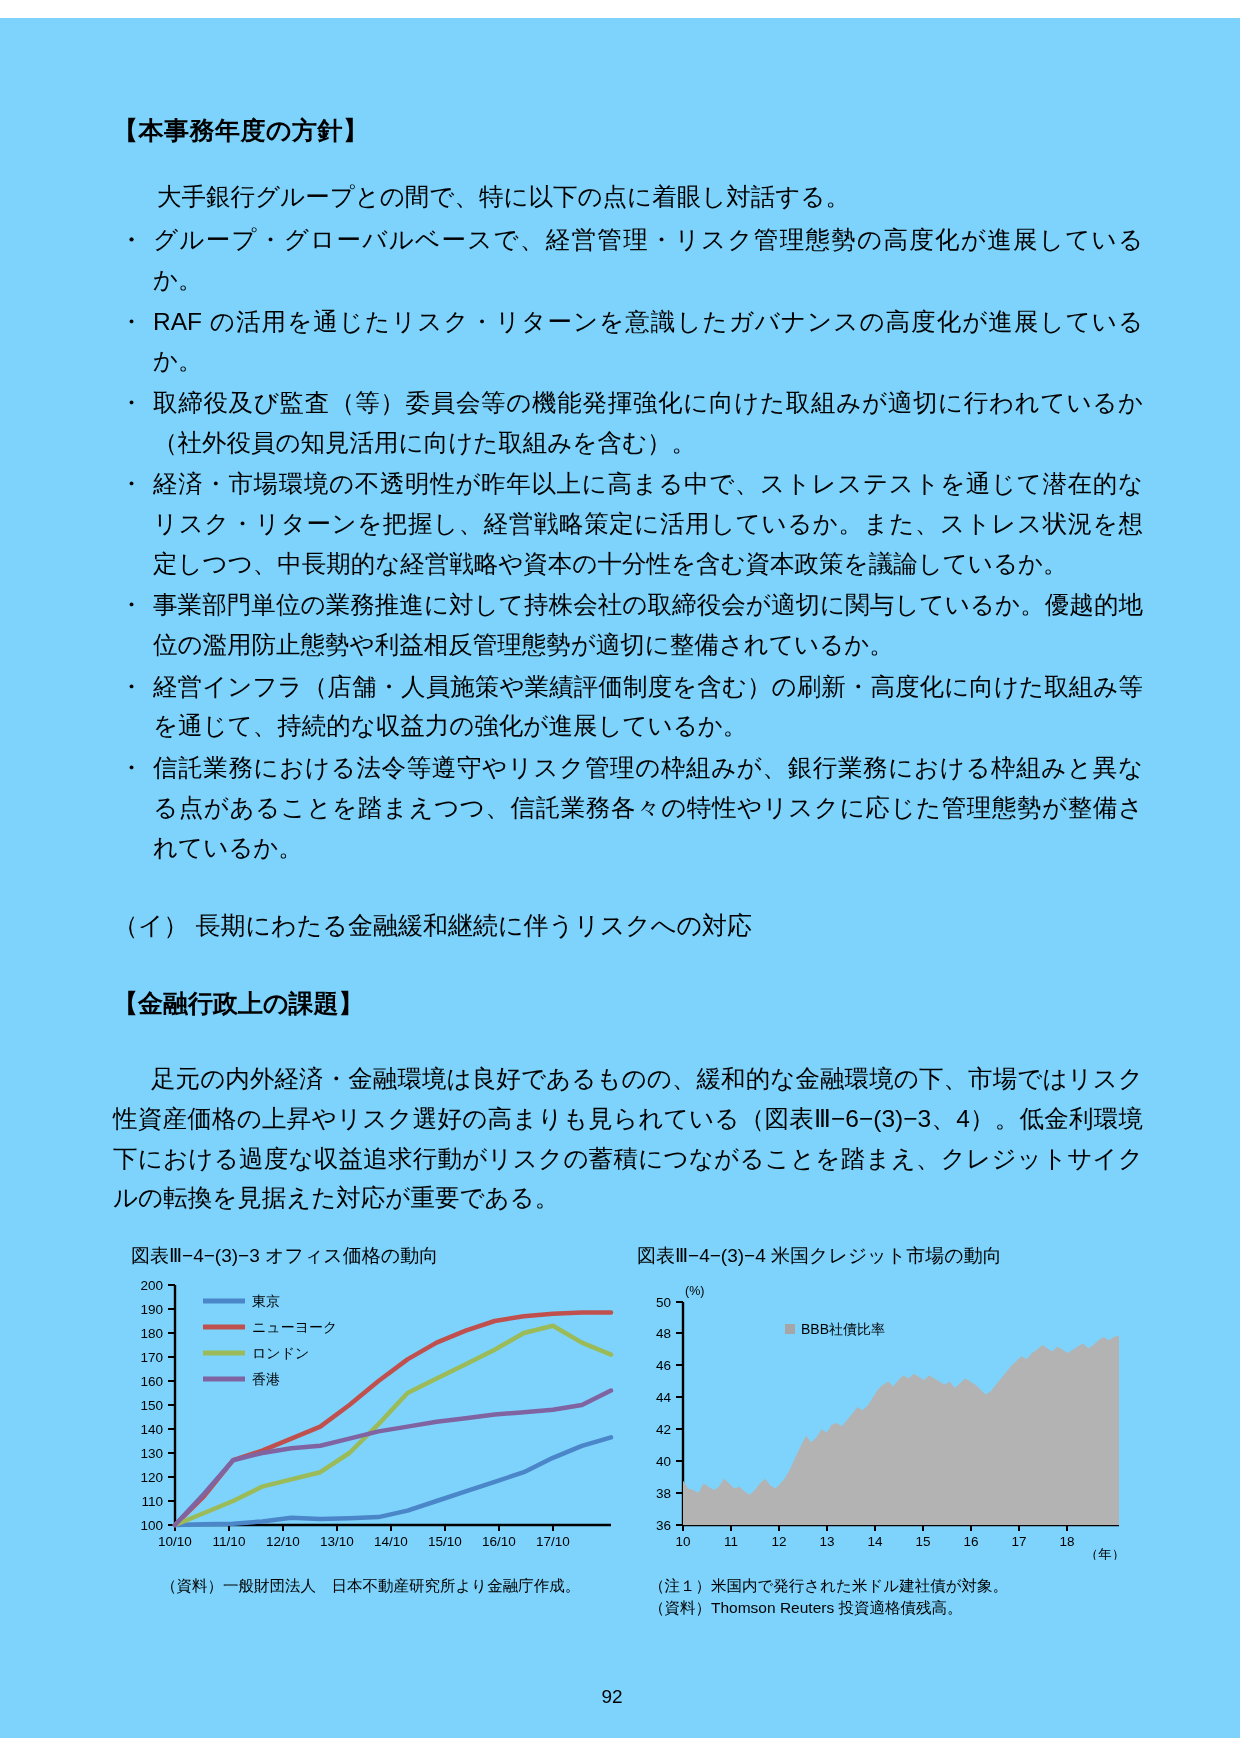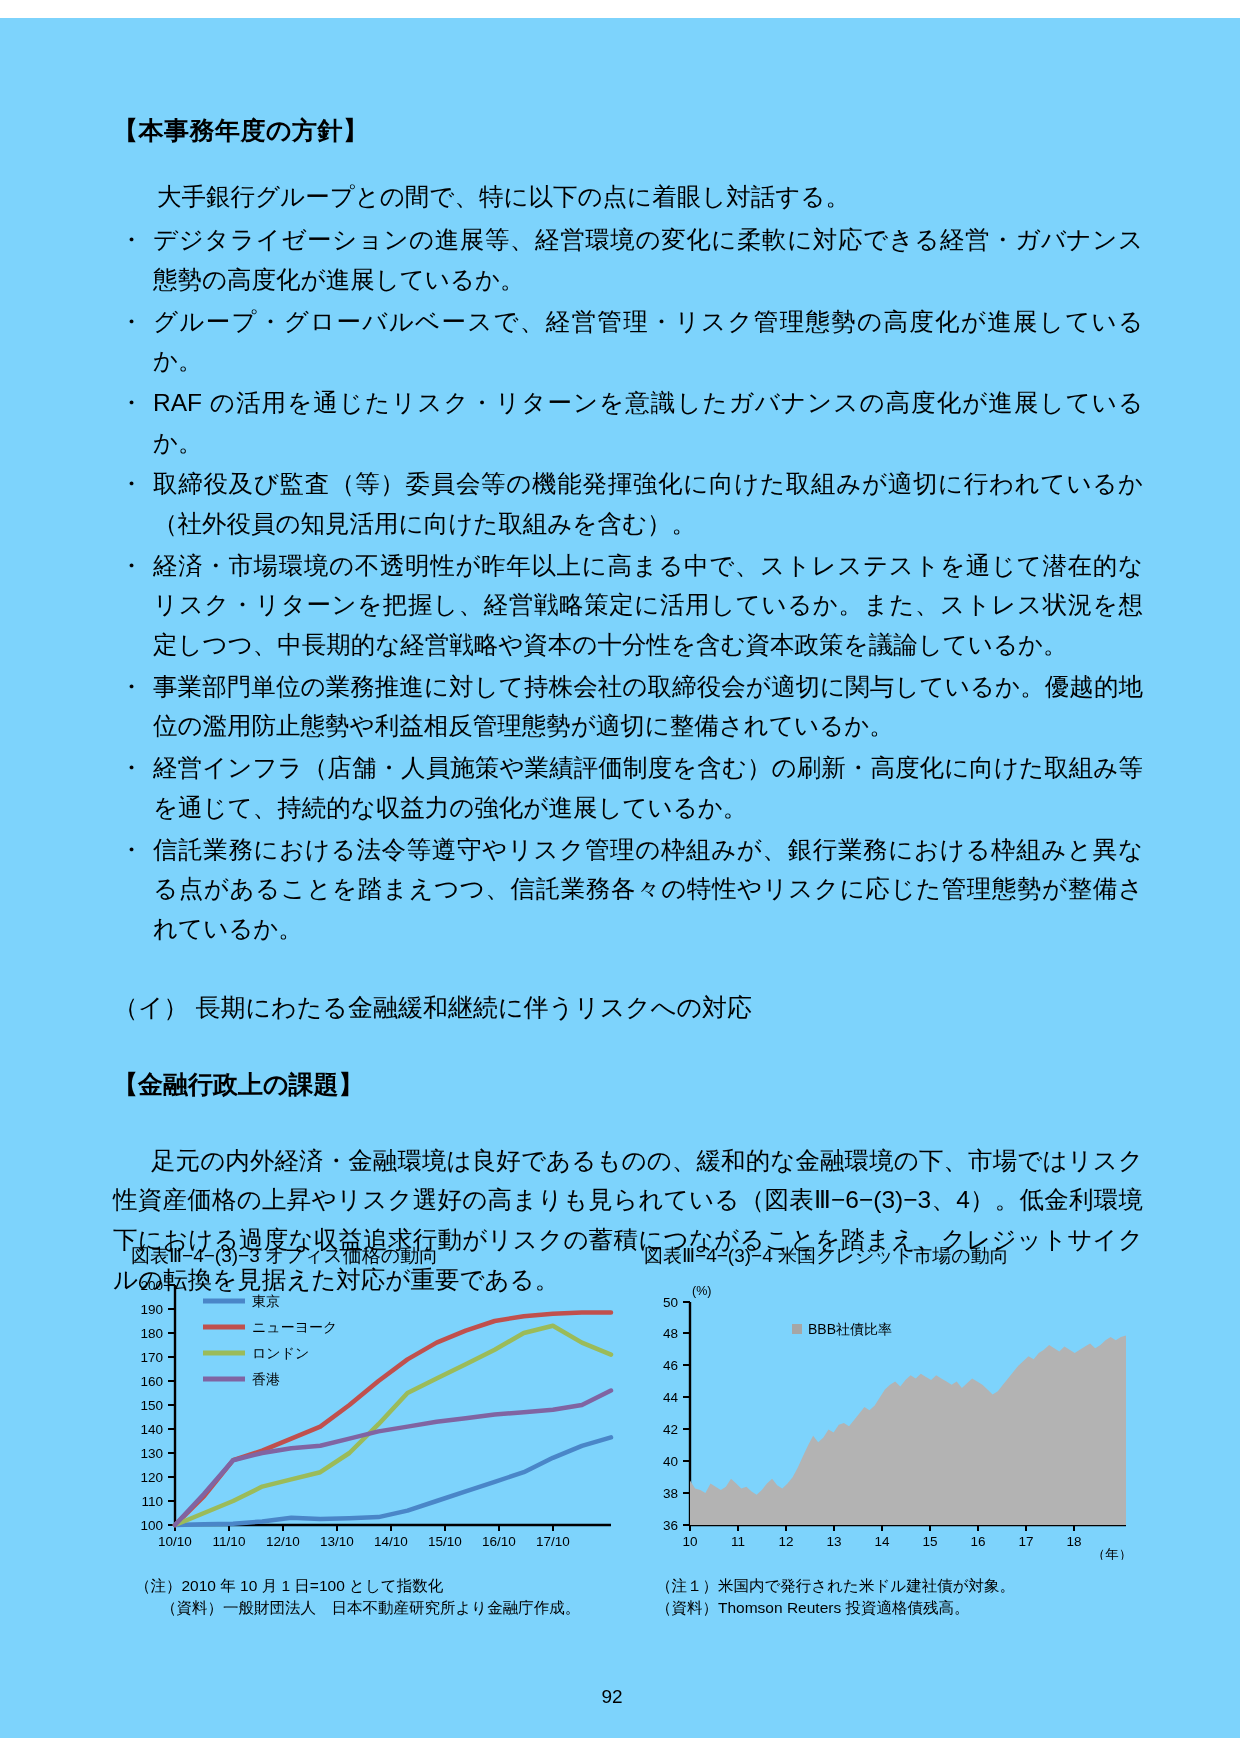--- a/index.html
+++ b/index.html
@@ -81,21 +81,21 @@
     text-justify: inter-character;
   }
 
   
   .figures {
     position: absolute;
     left: 113px;
     top: 1225px;
     width: 1030px;
     display: flex;
-    gap: 16px;
+    gap: 9px;
   }
   .figure {
     width: 505px;
   }
   .fig-title {
     font-size: 19px;
     margin: 0 0 6px 18px;
     white-space: nowrap;
   }
   .fig-title.right-fig {
@@ -139,21 +139,20 @@
 
   <div class="content">
 
     <div class="heading-bracket">【本事務年度の方針】</div>
 
     <p class="lead">大手銀行グループとの間で、特に以下の点に着眼し対話する。</p>
 
     <ul class="bullets">
       <li>
         <span class="dot">・</span>
-        <span>デジタライゼーションの進展等、経営環境の変化に柔軟に対応できる経営・ガバナンス態勢の高度化が進展しているか。</span>
       </li>
       <li>
         <span class="dot">・</span>
         <span>グループ・グローバルベースで、経営管理・リスク管理態勢の高度化が進展しているか。</span>
       </li>
       <li>
         <span class="dot">・</span>
         <span>RAF の活用を通じたリスク・リターンを意識したガバナンスの高度化が進展しているか。</span>
       </li>
       <li>
@@ -253,21 +252,20 @@
           </g>
 
           <polyline id="ln-tokyo" fill="none" stroke="#4A86C8" stroke-width="4.5" stroke-linejoin="round" stroke-linecap="round" points="62.0,250.0 91.1,249.3 120.1,248.8 149.2,246.4 178.3,242.8 207.3,244.0 236.4,243.3 265.5,242.1 294.5,235.6 323.6,226.0 352.7,216.4 381.7,206.8 410.8,197.2 439.9,182.8 468.9,170.8 498.0,162.4"></polyline>
           <polyline id="ln-newyork" fill="none" stroke="#C0504D" stroke-width="4.5" stroke-linejoin="round" stroke-linecap="round" points="62.0,250.0 91.1,221.2 120.1,185.2 149.2,175.6 178.3,163.6 207.3,151.6 236.4,130.0 265.5,106.0 294.5,84.4 323.6,67.6 352.7,55.6 381.7,46.0 410.8,41.2 439.9,38.8 468.9,37.6 498.0,37.6"></polyline>
           <polyline id="ln-london" fill="none" stroke="#9BBB59" stroke-width="4.5" stroke-linejoin="round" stroke-linecap="round" points="62.0,250.0 91.1,238.0 120.1,226.0 149.2,211.6 178.3,204.4 207.3,197.2 236.4,178.0 265.5,149.2 294.5,118.0 323.6,103.6 352.7,89.2 381.7,74.8 410.8,58.0 439.9,50.8 468.9,67.6 498.0,79.6"></polyline>
           <polyline id="ln-hongkong" fill="none" stroke="#8064A2" stroke-width="4.5" stroke-linejoin="round" stroke-linecap="round" points="62.0,250.0 91.1,218.8 120.1,185.2 149.2,178.0 178.3,173.2 207.3,170.8 236.4,163.6 265.5,156.4 294.5,151.6 323.6,146.8 352.7,143.2 381.7,139.6 410.8,137.2 439.9,134.8 468.9,130.0 498.0,115.6"></polyline>
         </svg>
       </div>
 
       <div class="fig-notes">
-        <div class="note-line note-indent-1">（注）2010 年 10 月 1 日=100 として指数化</div>
         <div class="note-line note-indent-2">（資料）一般財団法人　日本不動産研究所より金融庁作成。</div>
       </div>
     </div>
 
     <div class="figure">
       <div class="fig-title right-fig">図表Ⅲ−4−(3)−4 米国クレジット市場の動向</div>
 
       <div class="chart-box">
         <svg class="chart" width="505" height="285" viewBox="0 0 505 285">
 

